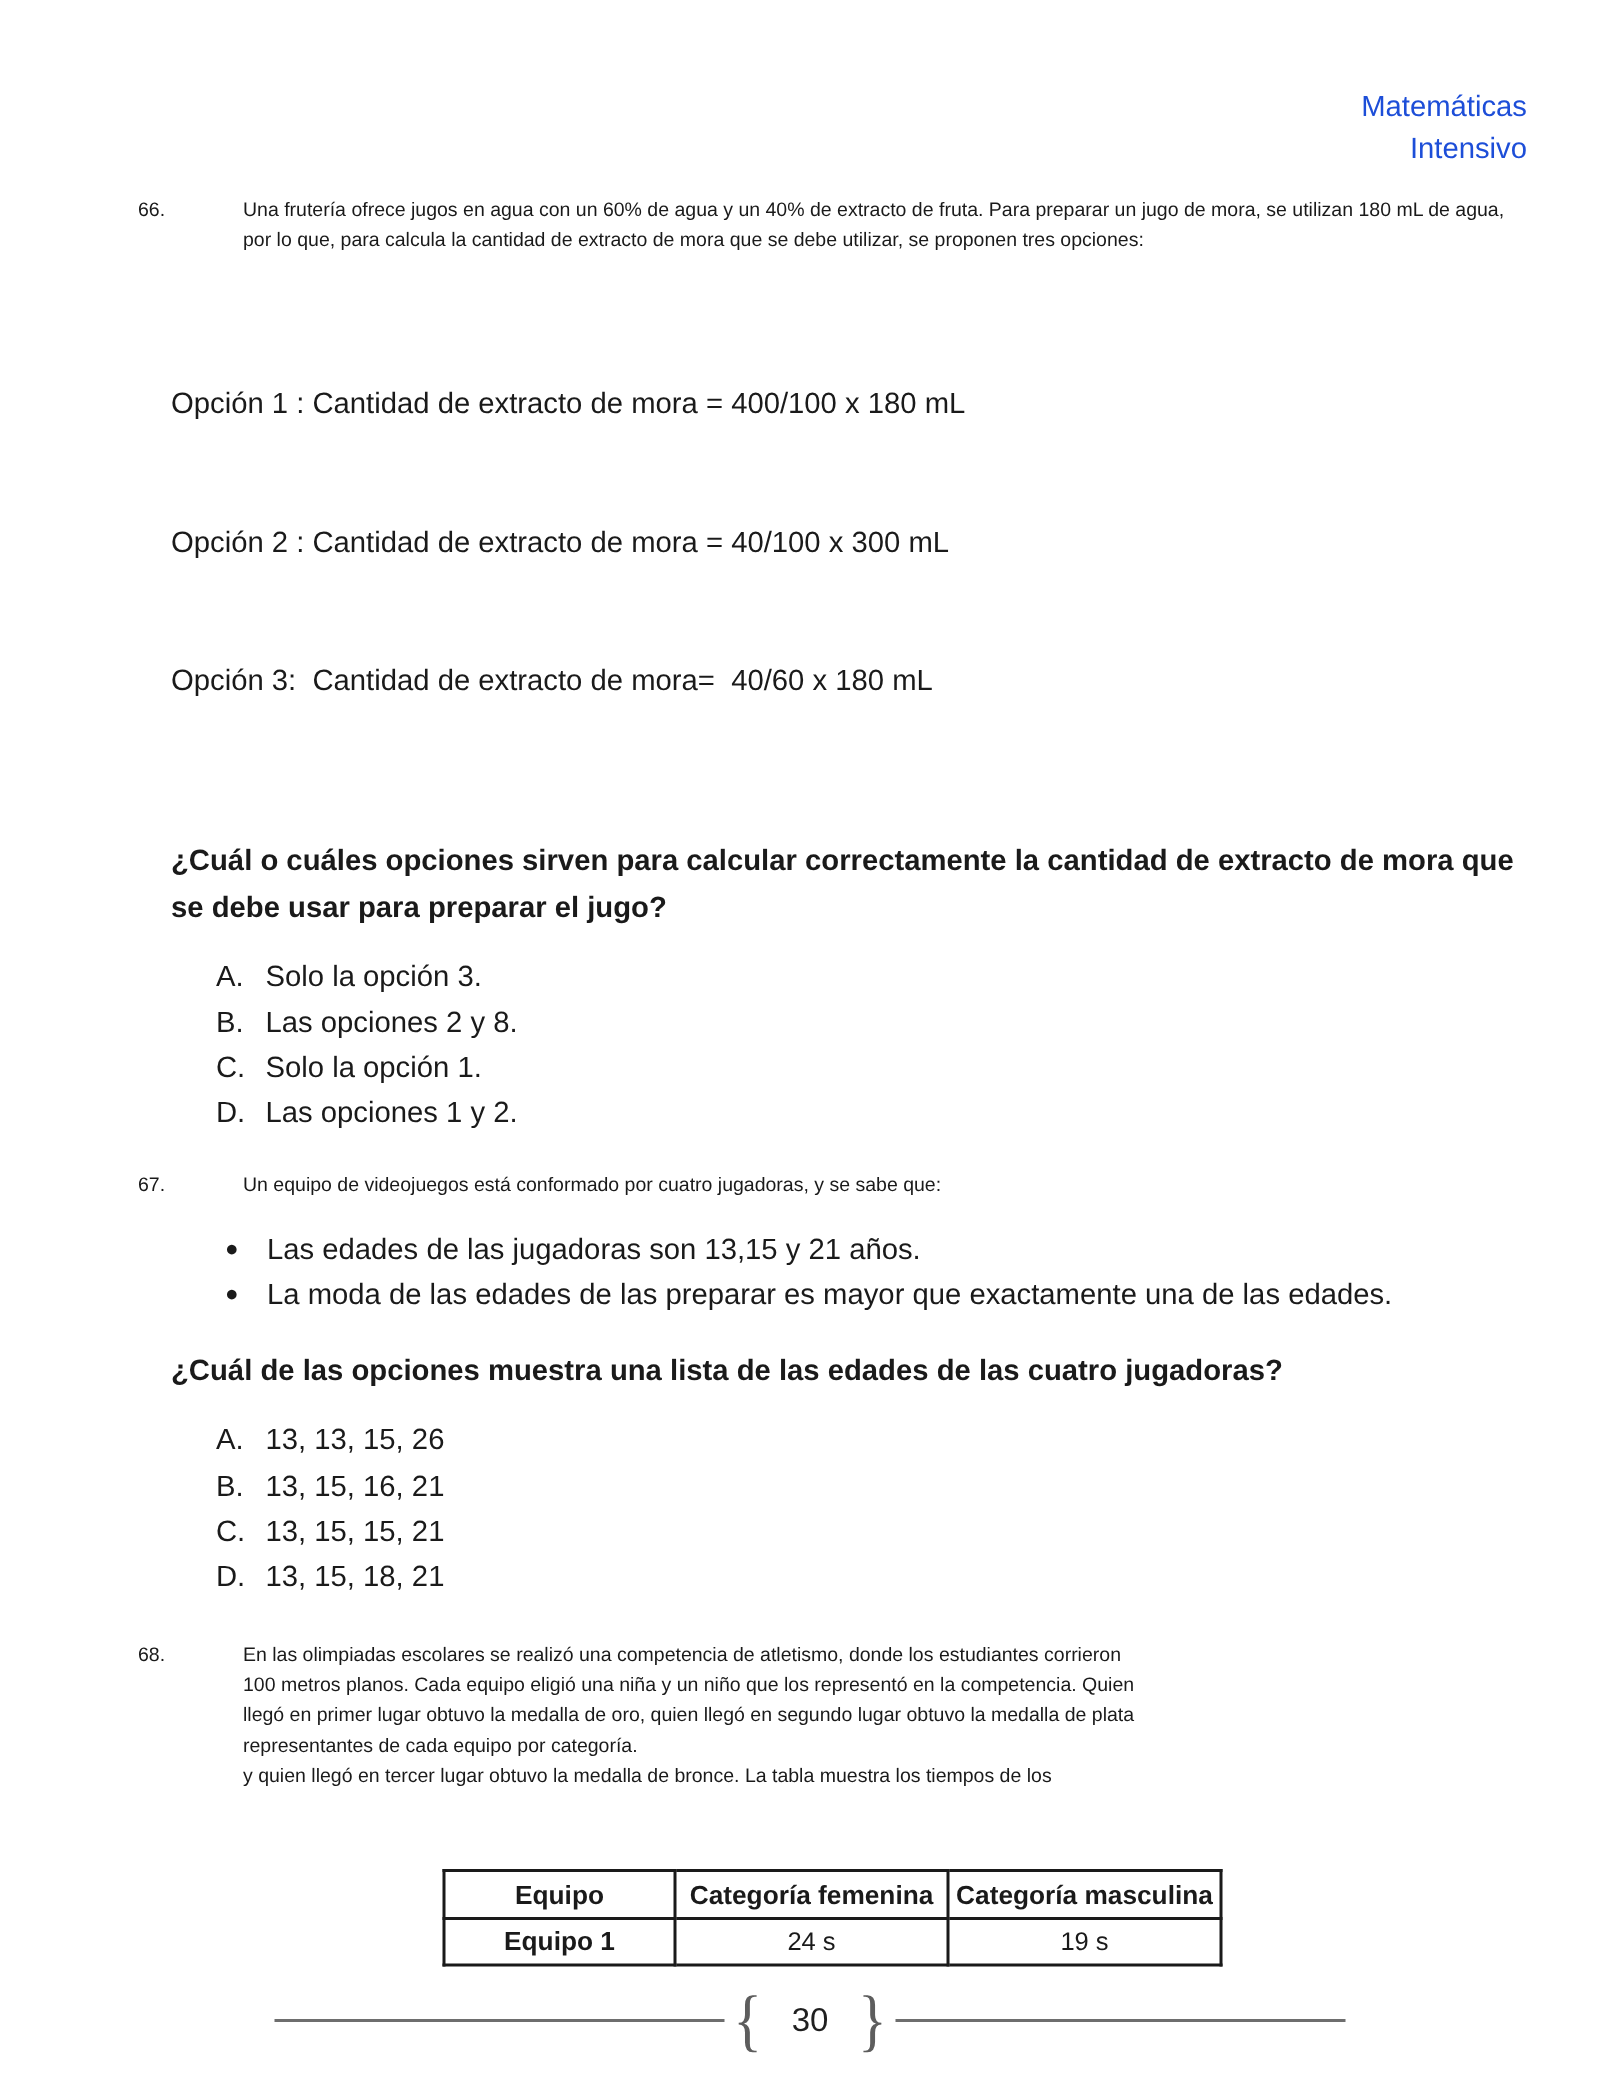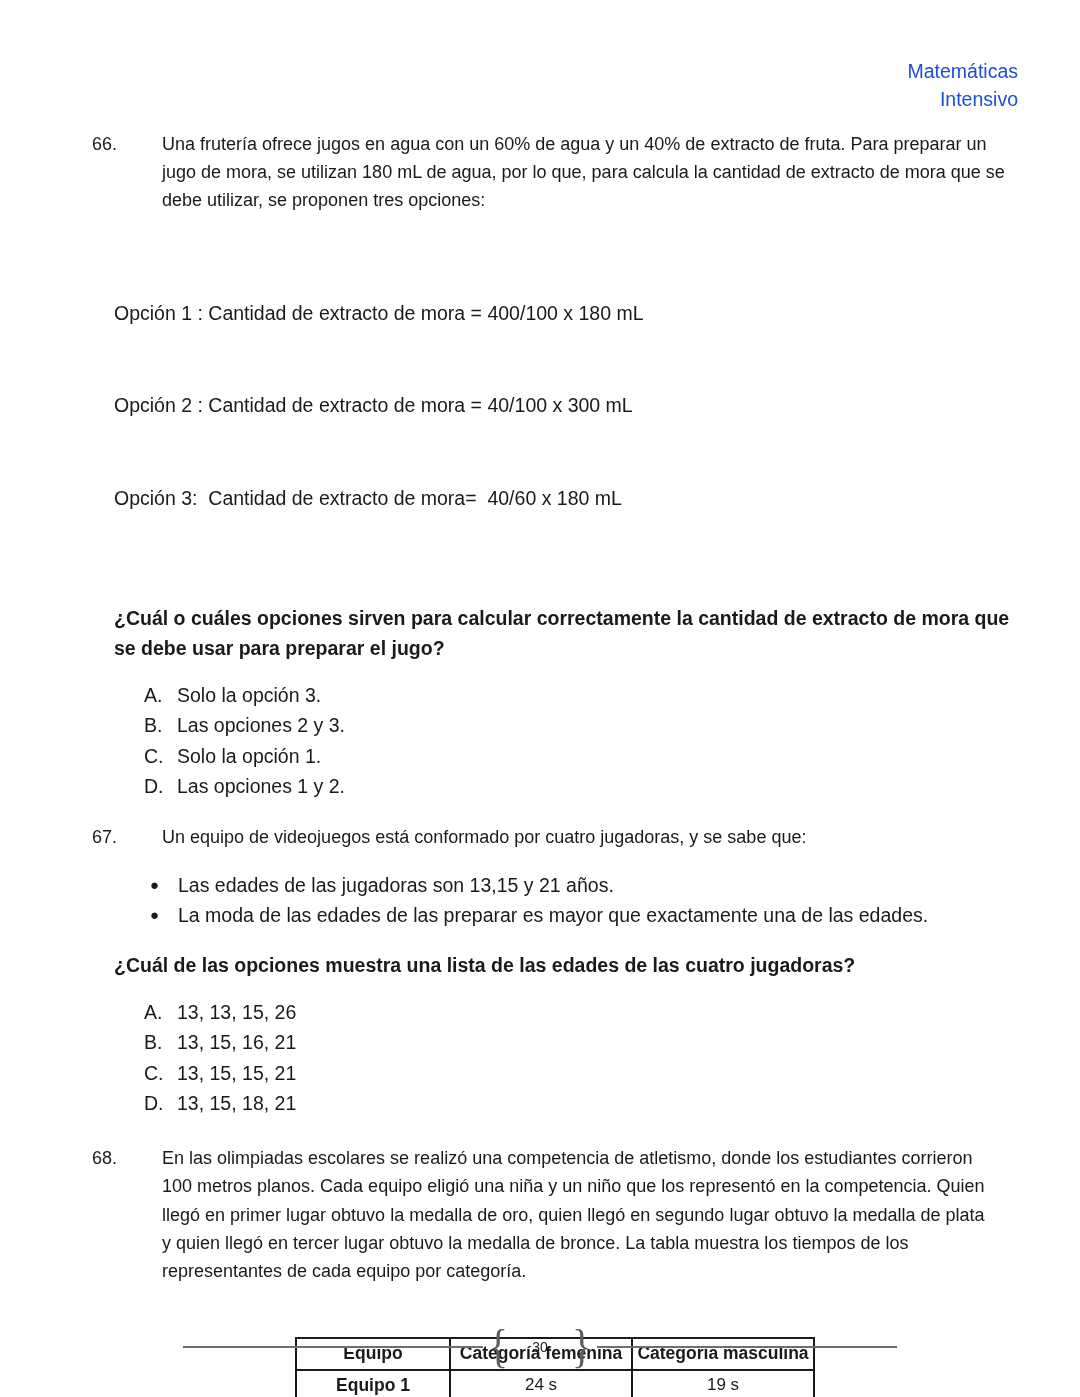--- a/index.html
+++ b/index.html
@@ -42,21 +42,21 @@
     top: 130px;
     width: 926px;
   }
 
   
   .qblock { position: relative; }
 
   .q-stem {
     display: flex;
     align-items: flex-start;
-    font-size: 18px;
+    font-size: 13px;
     line-height: 1.56;
     justify-content: flex-end;
   }
   .q-num {
     flex: 0 0 auto;
     width: 34px;
     text-align: left;
   }
   .q-text {
     flex: 1 1 auto;
@@ -170,21 +170,21 @@
   }
   .brace {
     font-size: 40px;
     color: #5d5d5d;
     line-height: 1;
     padding: 0 6px;
     font-family: "Liberation Serif", serif;
     transform: scaleY(1.15);
   }
   .page-number {
-    font-size: 14px;
+    font-size: 22px;
     color: #1f1f1f;
     min-width: 52px;
     text-align: center;
   }
 </style>
 </head>
 <body>
 
 <div class="page">
 
@@ -209,21 +209,21 @@
 
       <div class="prompt">¿Cuál o cuáles opciones sirven para calcular correctamente la cantidad de extracto de mora que se debe usar para preparar el jugo?</div>
 
       <div class="choices">
         <div class="choice">
           <span class="choice-letter">A.</span>
           <span class="choice-body">Solo la opción 3.</span>
         </div>
         <div class="choice">
           <span class="choice-letter">B.</span>
-          <span class="choice-body">Las opciones 2 y 3.</span>
+          <span class="choice-body">Las opciones 2 y 8.</span>
         </div>
         <div class="choice">
           <span class="choice-letter">C.</span>
           <span class="choice-body">Solo la opción 1.</span>
         </div>
         <div class="choice">
           <span class="choice-letter">D.</span>
           <span class="choice-body">Las opciones 1 y 2.</span>
         </div>
       </div>
@@ -268,22 +268,22 @@
       </div>
     </div>
 
     <div class="qblock" style="margin-top:26px;">
       <div class="q-stem">
         <span class="q-num">68.</span>
         <span class="q-text justify">
           <span>En las olimpiadas escolares se realizó una competencia de atletismo, donde los estudiantes corrieron</span>
           <span>100 metros planos. Cada equipo eligió una niña y un niño que los representó en la competencia. Quien</span>
           <span>llegó en primer lugar obtuvo la medalla de oro, quien llegó en segundo lugar obtuvo la medalla de plata</span>
+          <span>representantes de cada equipo por categoría.</span>
           <span>y quien llegó en tercer lugar obtuvo la medalla de bronce. La tabla muestra los tiempos de los</span>
-          <span>representantes de cada equipo por categoría.</span>
         </span>
       </div>
 
       <div class="table-wrap">
         <table class="data">
           <thead>
             <tr>
               <th class="col-team">Equipo</th>
               <th class="col-fem">Categoría femenina</th>
               <th class="col-masc">Categoría masculina</th>

